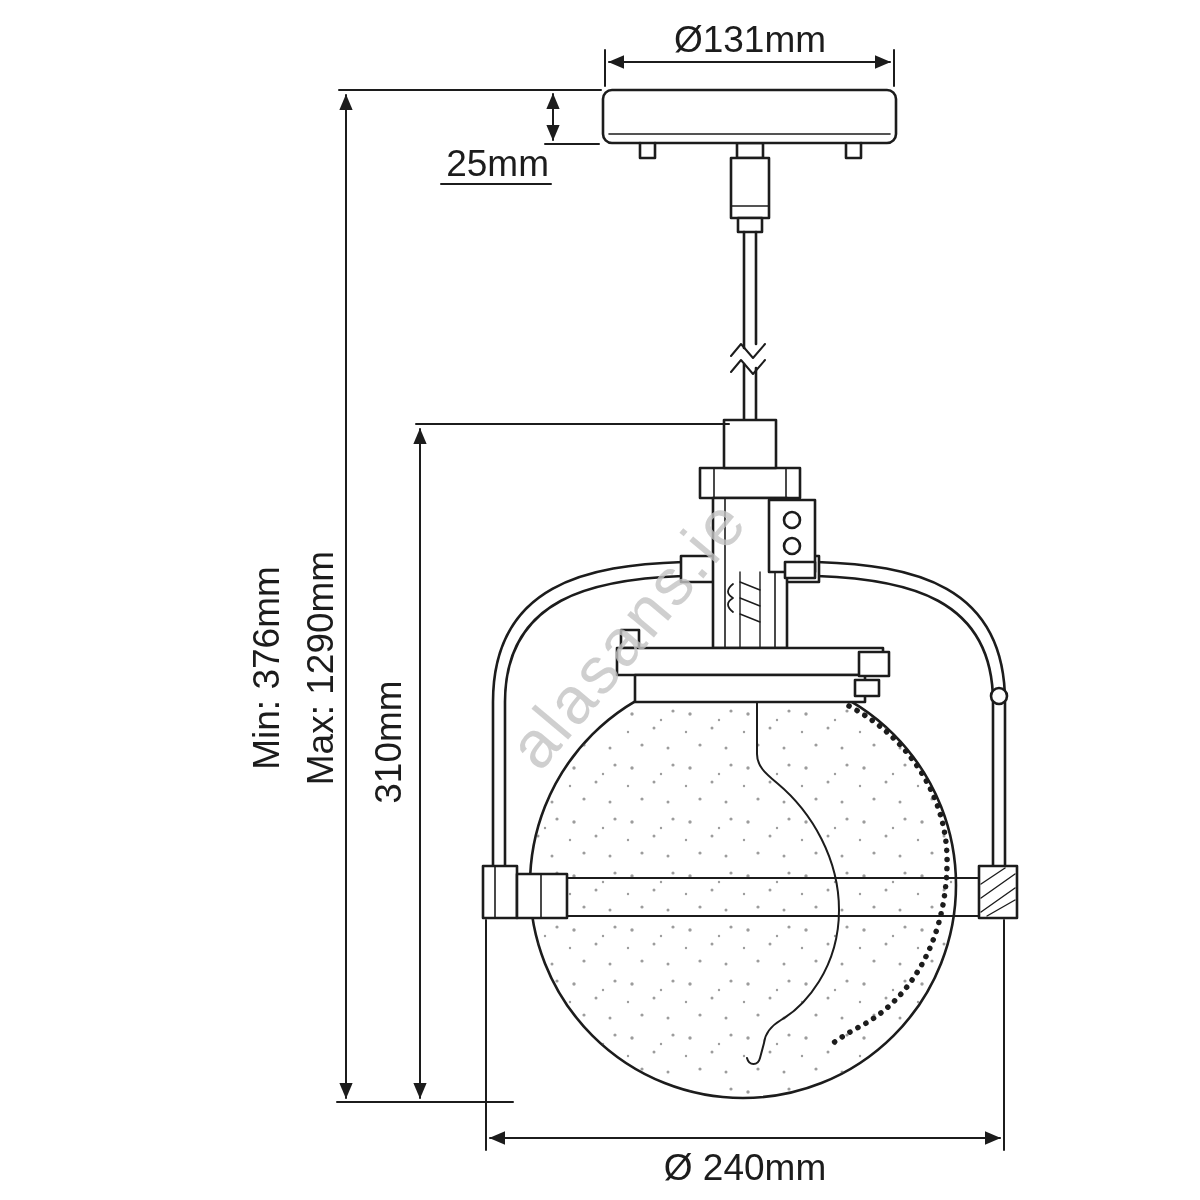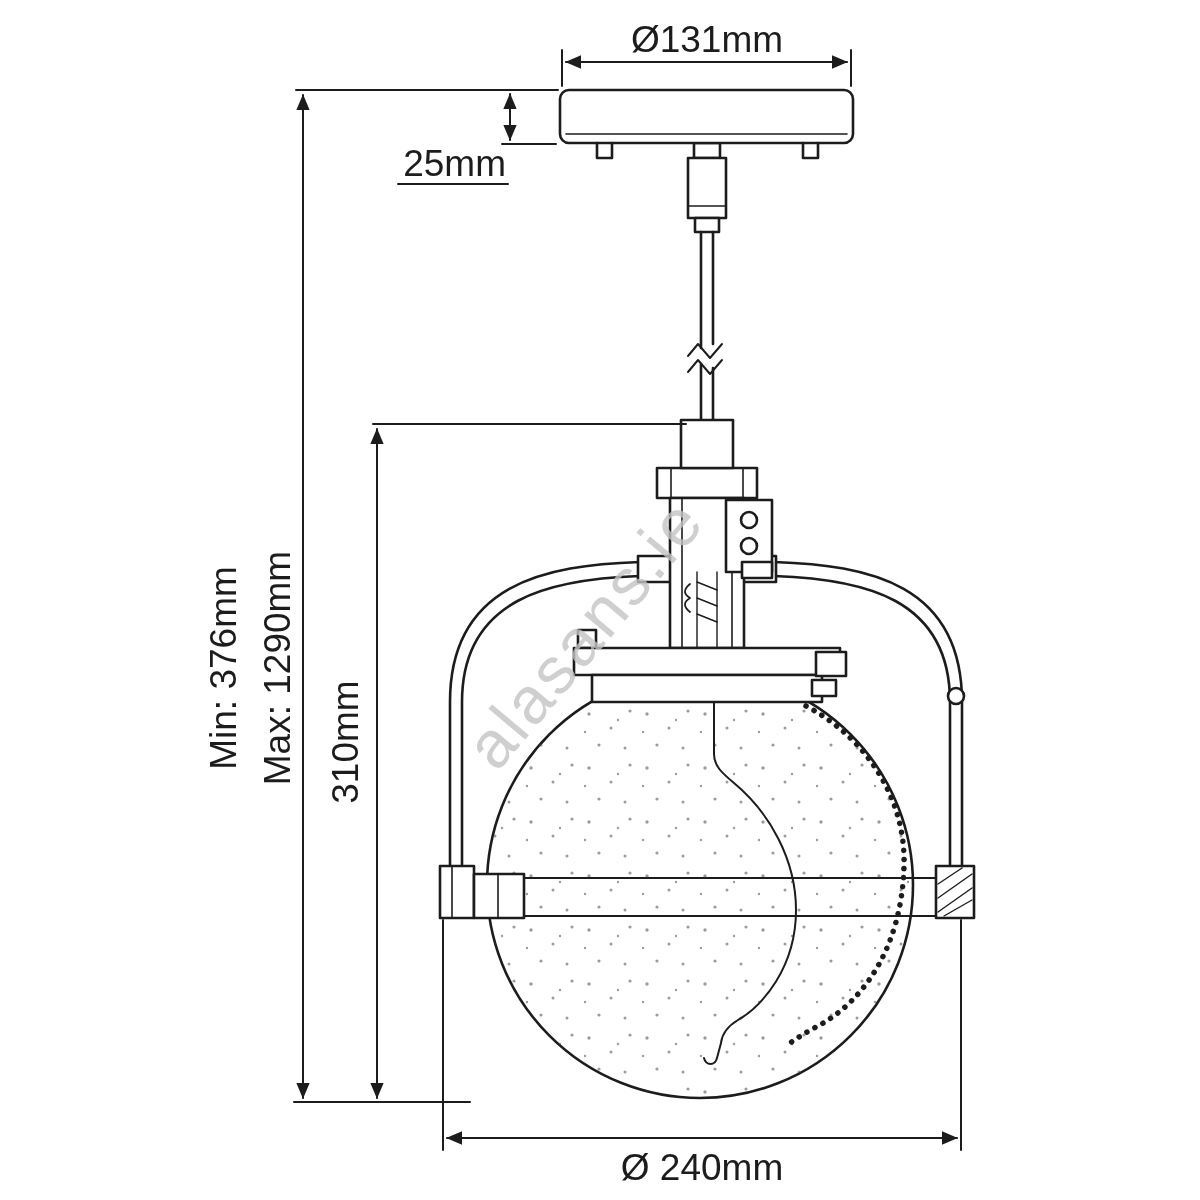--- a/index.html
+++ b/index.html
@@ -1,18 +1,19 @@
 <!DOCTYPE html>
 <html><head>
 <meta charset="utf-8">
 <style>
   html,body{margin:0;padding:0;background:#ffffff;}
   .stage{
     width:1072px;height:1200px;background:#ffffff;position:relative;overflow:hidden;
     font-family:"Liberation Sans", sans-serif;
+    padding-left:43px;
   }
   svg{display:block;}
   svg text{font-family:"Liberation Sans", sans-serif;}
   #seeds circle{fill:#4a4a4a;opacity:.55;}
   .dimtext{font-size:37px;font-weight:400;}
   .wmark{font-size:66px;letter-spacing:3px;opacity:.8;}
 </style>
 </head>
 <body>
 

